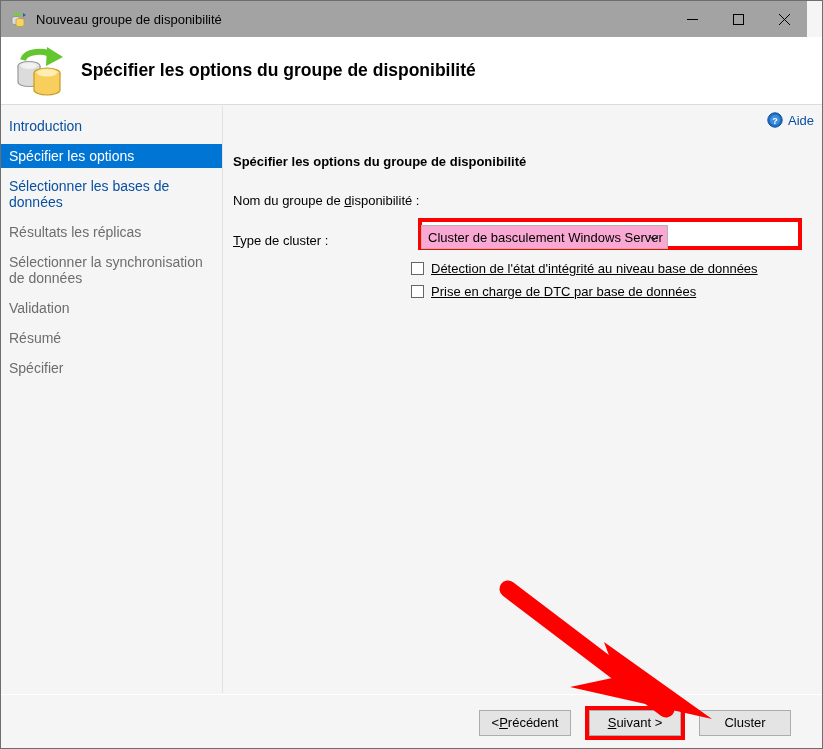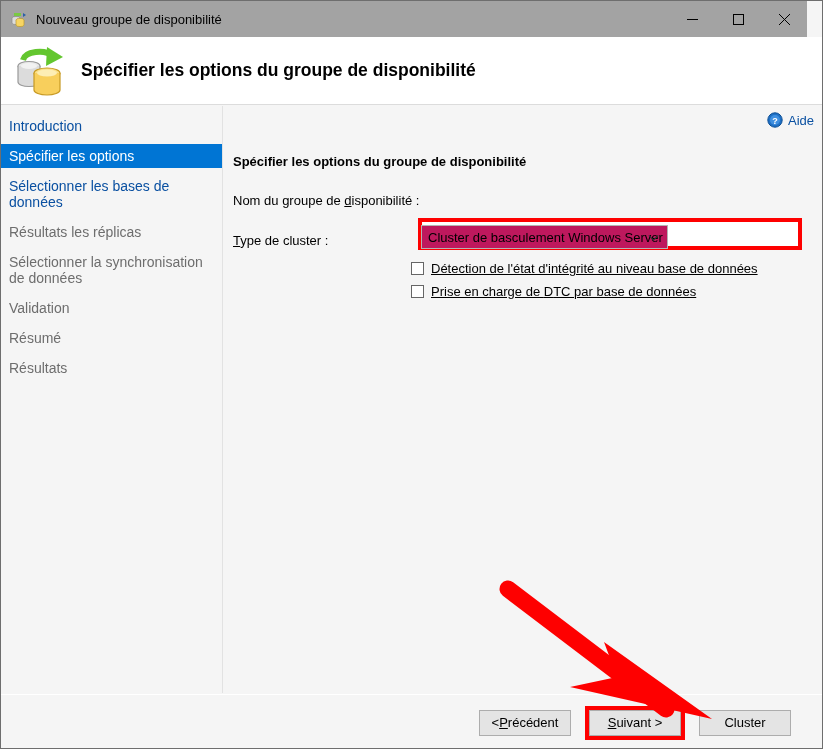--- a/index.html
+++ b/index.html
@@ -208,21 +208,21 @@
     top: 123px;
     width: 460px;
     height: 26px;
   }
   .cluster-select {
     position: absolute;
     left: 188px;
     top: -4px;
     width: 247px;
     height: 24px;
-    background: #be185d;
+    background: #f9a8d4;
     border: 1px solid #b4b4b4;
     box-sizing: border-box;
     display: flex;
     align-items: center;
     padding-left: 6px;
     font-size: 13px;
     color: #000000;
   }
   .cluster-select .chev {
     position: absolute;
@@ -365,21 +365,21 @@
   <div class="body">
 
     <nav class="sidebar">
       <div class="nav-item link">Introduction</div>
       <div class="nav-item selected">Spécifier les options</div>
       <div class="nav-item link">Sélectionner les bases de données</div>
       <div class="nav-item">Résultats les réplicas</div>
       <div class="nav-item">Sélectionner la synchronisation de données</div>
       <div class="nav-item">Validation</div>
       <div class="nav-item">Résumé</div>
-      <div class="nav-item">Résultats</div>
+      <div class="nav-item">Spécifier</div>
     </nav>
 
     <section class="content">
 
       <a class="help-link" href="#">
         <span class="help-icon">
           <svg width="16" height="16" viewBox="0 0 16 16">
             <circle cx="8" cy="8" r="7.2" fill="#1e6fc4" stroke="#0d4f96" stroke-width="1"></circle>
             <circle cx="8" cy="8" r="5" fill="#3f8fe0"></circle>
             <text x="8" y="11.5" font-family="Liberation Sans, sans-serif" font-size="9" font-weight="bold" fill="#ffffff" text-anchor="middle">?</text>

